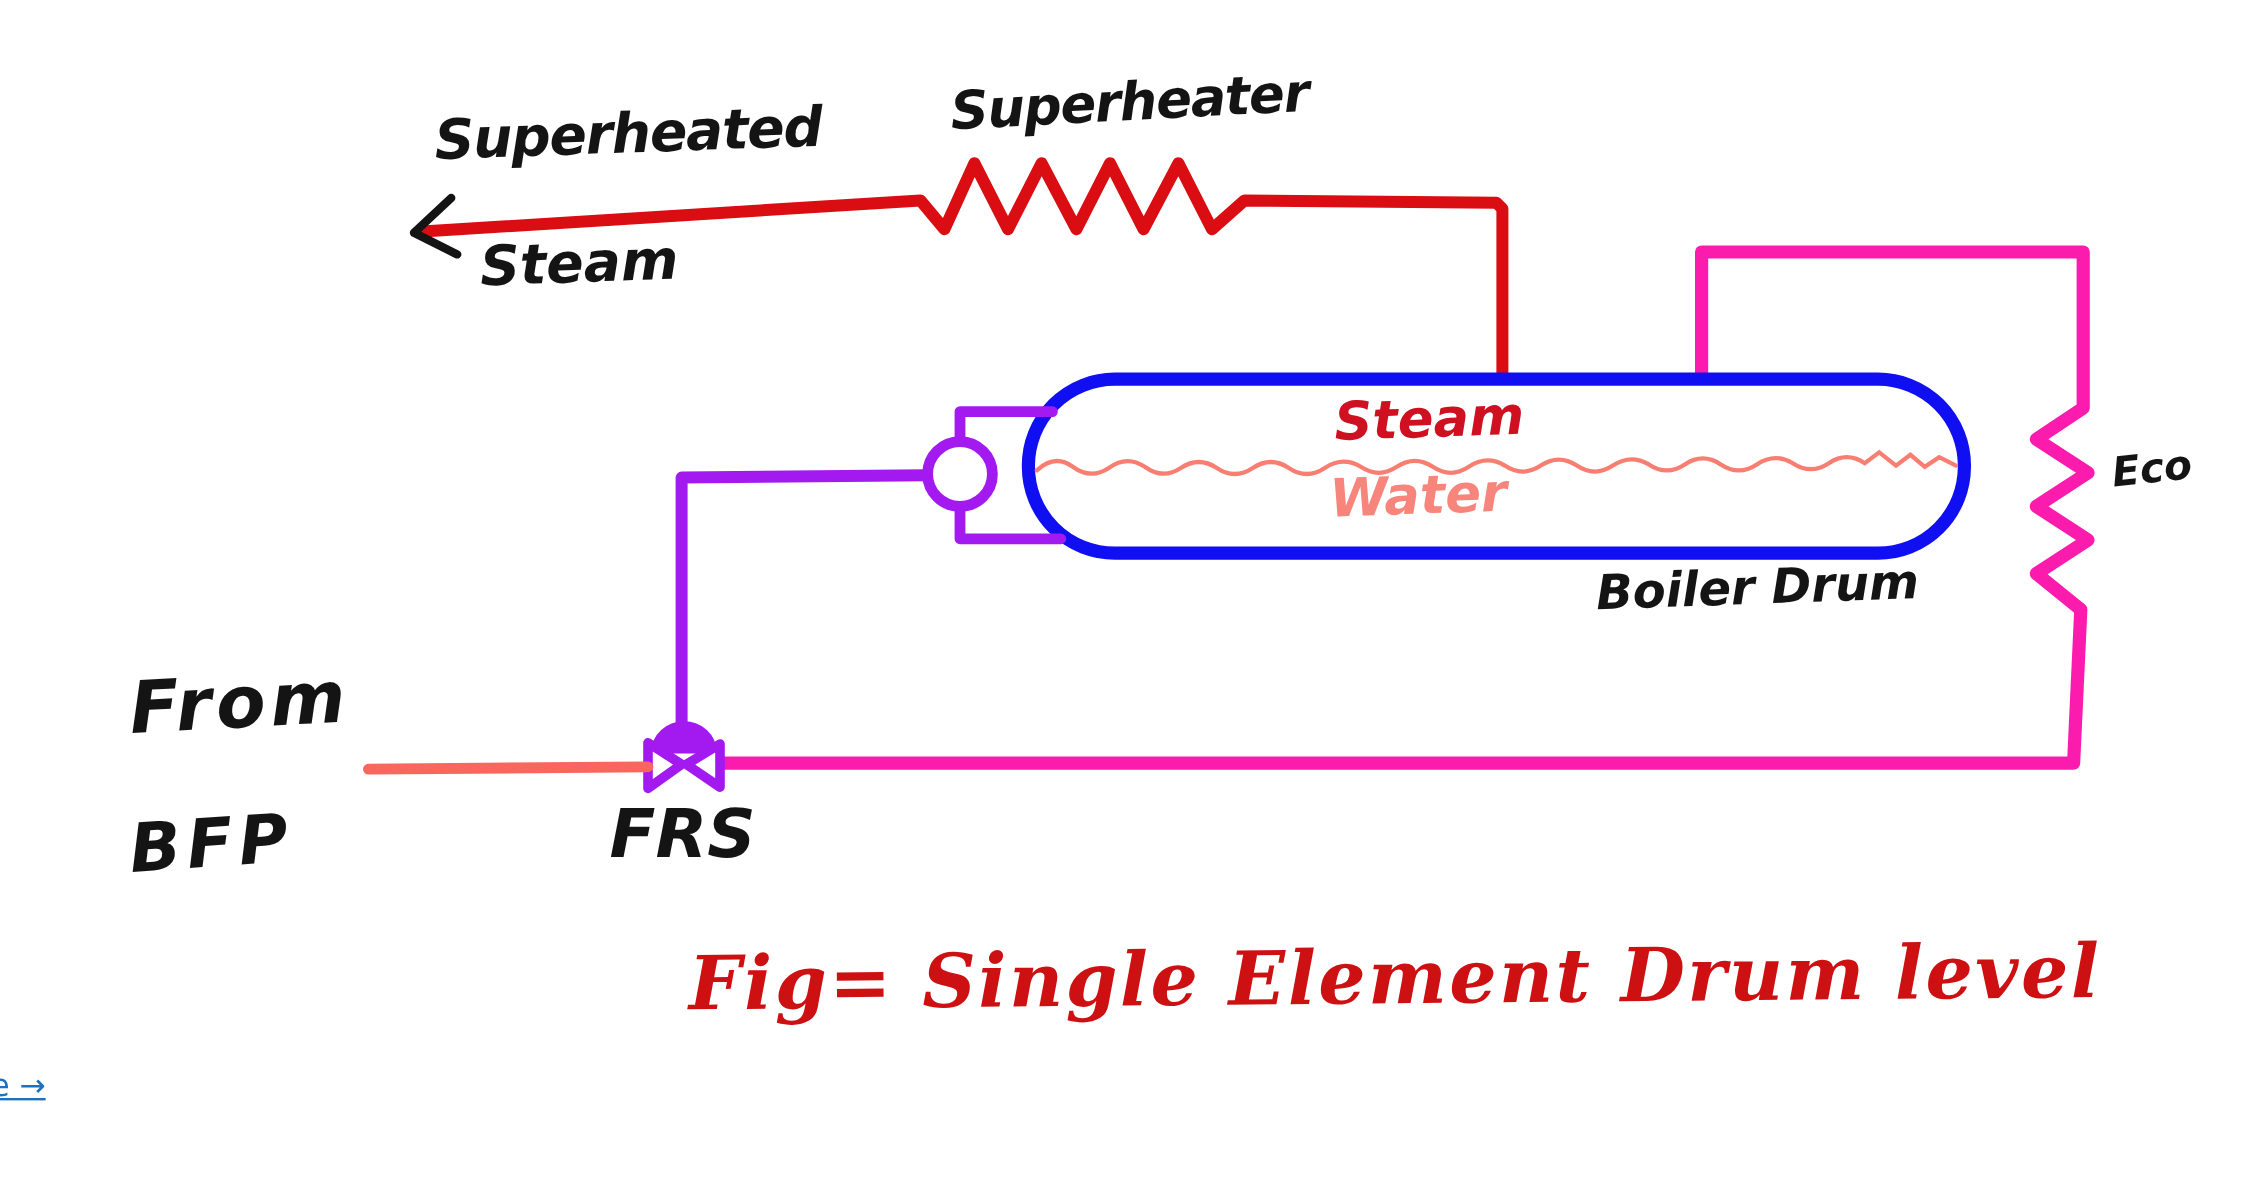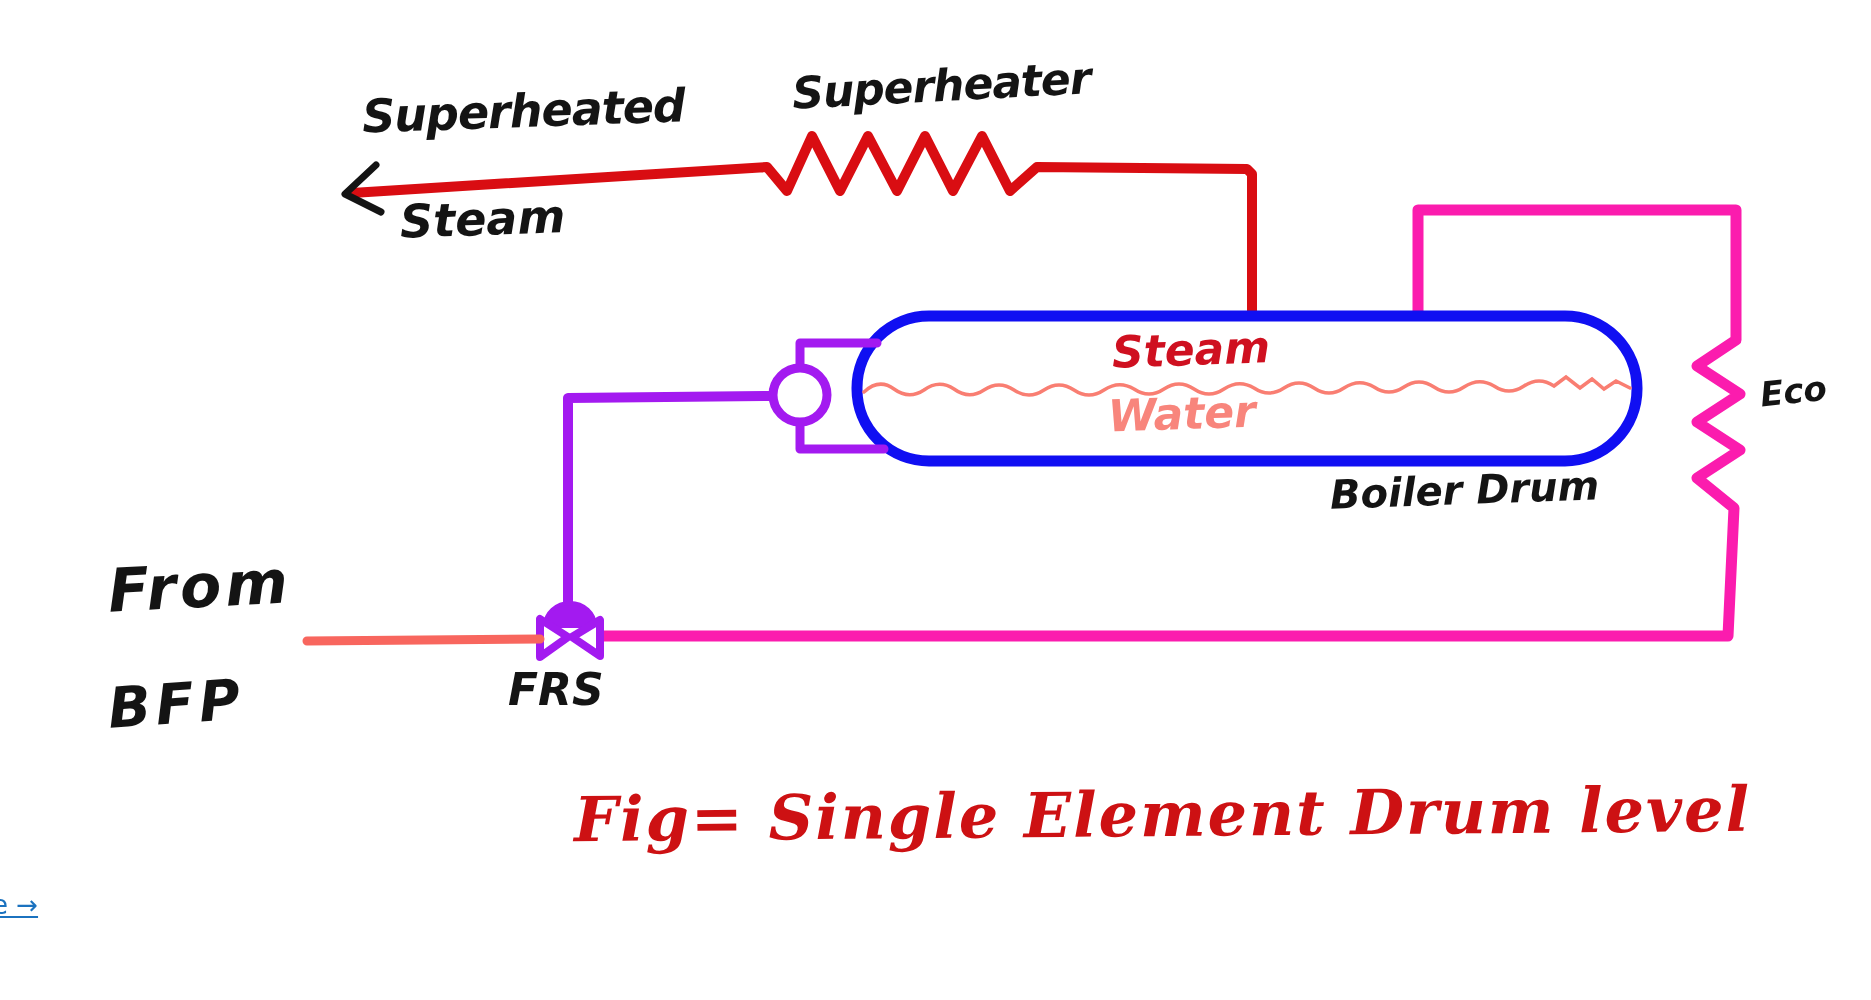--- a/index.html
+++ b/index.html
@@ -8,21 +8,21 @@
   .lbl{position:absolute;white-space:nowrap;font-style:italic;font-weight:bold;color:#141414;line-height:1;}
   .lbl-superheated1{left:362px;top:88px;font-size:46px;transform:rotate(-2deg);letter-spacing:-1px;}
   .lbl-superheated2{left:400px;top:196px;font-size:46px;transform:rotate(-2deg);}
   .lbl-superheater{left:792px;top:64px;font-size:44px;transform:rotate(-3deg);letter-spacing:-1px;}
   .lbl-drum-steam{left:1112px;top:328px;font-size:44px;color:#cf1020;transform:rotate(-2deg);}
   .lbl-drum-water{left:1108px;top:392px;font-size:44px;color:#f8857c;transform:rotate(-2deg);}
   .lbl-boiler-drum{left:1330px;top:470px;font-size:40px;transform:rotate(-2deg);}
   .lbl-eco{left:1760px;top:374px;font-size:34px;transform:rotate(-6deg);}
   .lbl-from{left:108px;top:556px;font-size:60px;letter-spacing:4px;transform:rotate(-3deg);}
   .lbl-bfp{left:108px;top:676px;font-size:56px;letter-spacing:5px;transform:rotate(-4deg);}
-  .lbl-frs{left:508px;top:668px;font-size:44px;}
+  .lbl-frs{left:508px;top:668px;font-size:56px;}
   .lbl-caption{left:574px;top:784px;font-size:62px;font-family:"DejaVu Serif",serif;font-weight:600;color:#cd1113;letter-spacing:2px;transform:rotate(-0.5deg);}
   .page-link{position:absolute;left:-8px;top:890px;font-size:26px;font-family:"DejaVu Sans",sans-serif;color:#1b72bf;text-decoration:underline;cursor:pointer;}
 </style>
 </head>
 <body>
 
 <div class="canvas">
 
   <svg width="1871" height="1000" viewBox="0 0 1871 1000">
 

